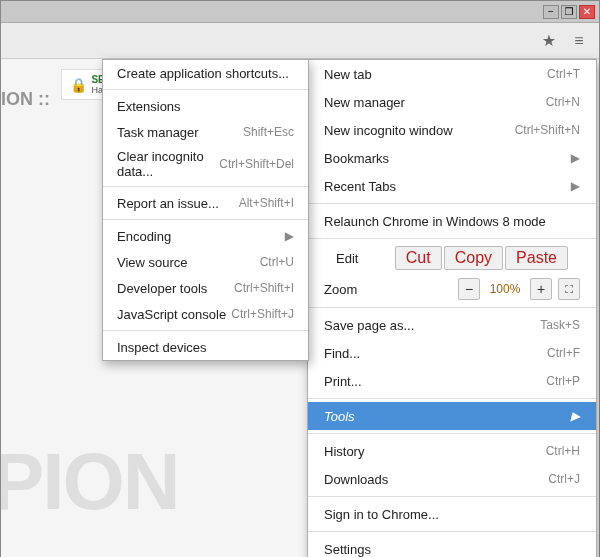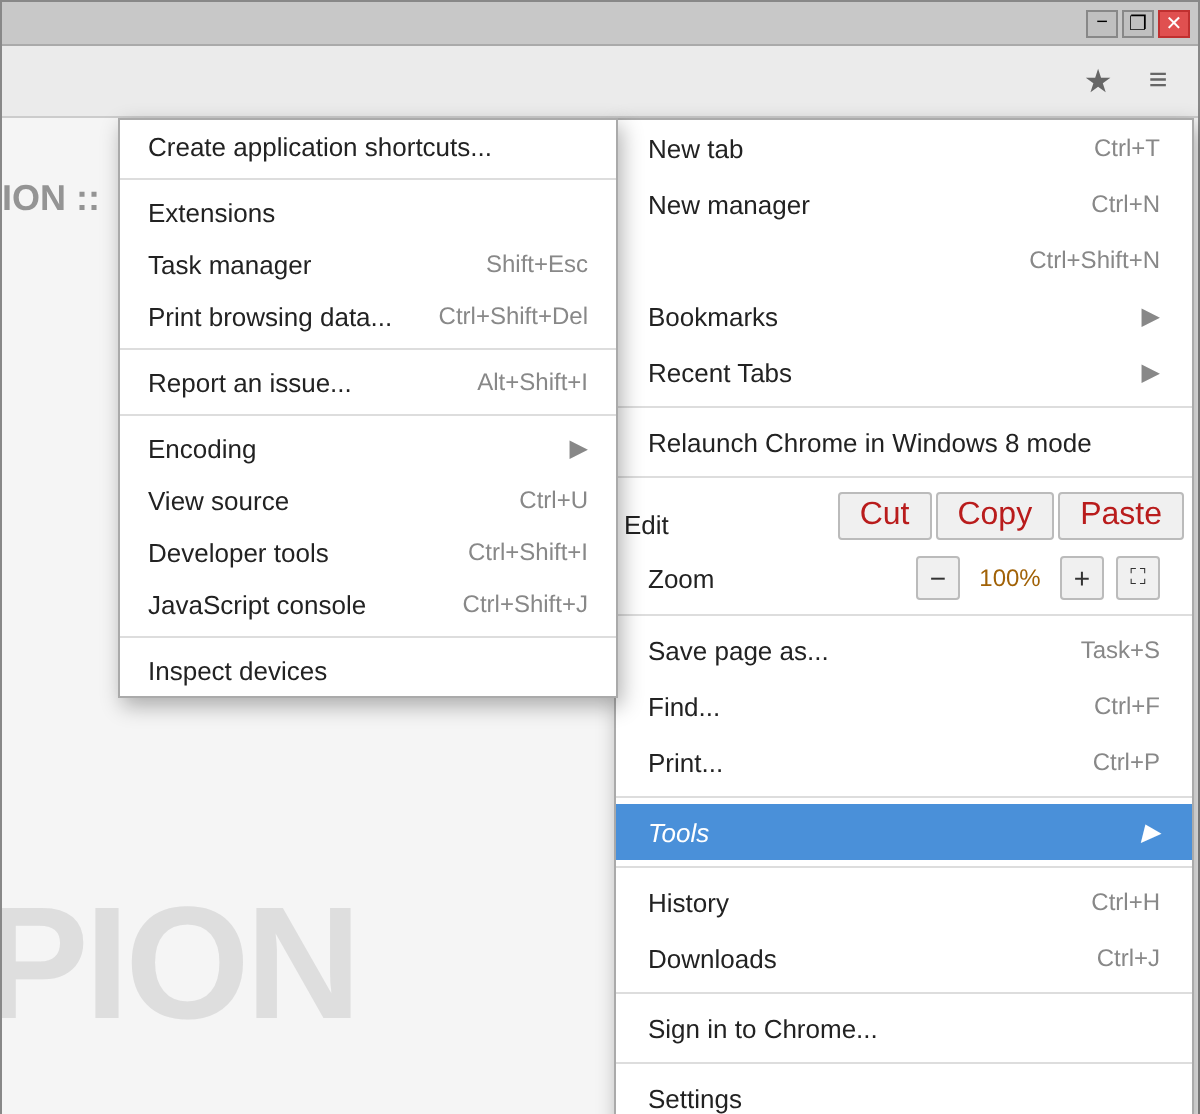--- a/index.html
+++ b/index.html
@@ -175,22 +175,22 @@
     }
     .chrome-menu-separator {
       height: 1px;
       background: #ddd;
       margin: 3px 0;
     }
 
     
     .edit-row {
       display: flex;
-      align-items: flex-end;
-      padding: 4px 4px;
+      align-items: center;
+      padding: 4px 28px;
       min-height: 28px;
       gap: 13px;
     }
     .edit-row .edit-label {
       color: #222;
       margin-right: auto;
     }
     .edit-btn-group {
       display: flex;
       gap: 2px;
@@ -248,21 +248,21 @@
       font-size: 11px;
       color: #333;
       border-radius: 2px;
     }
 
     
     .tools-submenu {
       position: absolute;
       top: 58px;
       right: 290px;
-      width: 250px;
+      width: 207px;
       background: #fff;
       border: 1px solid #aaa;
       box-shadow: 2px 4px 10px rgba(0,0,0,0.3);
       z-index: 101;
     }
     .tools-submenu .chrome-menu-item {
       min-height: 26px;
       padding: 4px 14px;
     }
 
@@ -314,20 +314,21 @@
   <div class="chrome-menu" id="chrome-menu">
   <div class="chrome-menu-item">
         <span>New tab</span>
         <span class="shortcut">Ctrl+T</span>
       </div>
       <div class="chrome-menu-item">
         <span>New manager</span>
         <span class="shortcut">Ctrl+N</span>
       </div>
       <div class="chrome-menu-item">
+        <span>New incognito window</span>
         <span class="shortcut">Ctrl+Shift+N</span>
       </div>
       <div class="chrome-menu-item">
         <span>Bookmarks</span>
         <span class="arrow">▶</span>
       </div>
       <div class="chrome-menu-item">
         <span>Recent Tabs</span>
         <span class="arrow">▶</span>
       </div>
@@ -394,21 +395,21 @@
       </div>
       <div class="chrome-menu-separator"></div>
       <div class="chrome-menu-item">
         <span>Extensions</span>
       </div>
       <div class="chrome-menu-item">
         <span>Task manager</span>
         <span class="shortcut">Shift+Esc</span>
       </div>
       <div class="chrome-menu-item">
-        <span>Print browsing data...</span>
+        <span>Clear incognito data...</span>
         <span class="shortcut">Ctrl+Shift+Del</span>
       </div>
       <div class="chrome-menu-separator"></div>
       <div class="chrome-menu-item">
         <span>Report an issue...</span>
         <span class="shortcut">Alt+Shift+I</span>
       </div>
       <div class="chrome-menu-separator"></div>
       <div class="chrome-menu-item">
         <span>Encoding</span>

